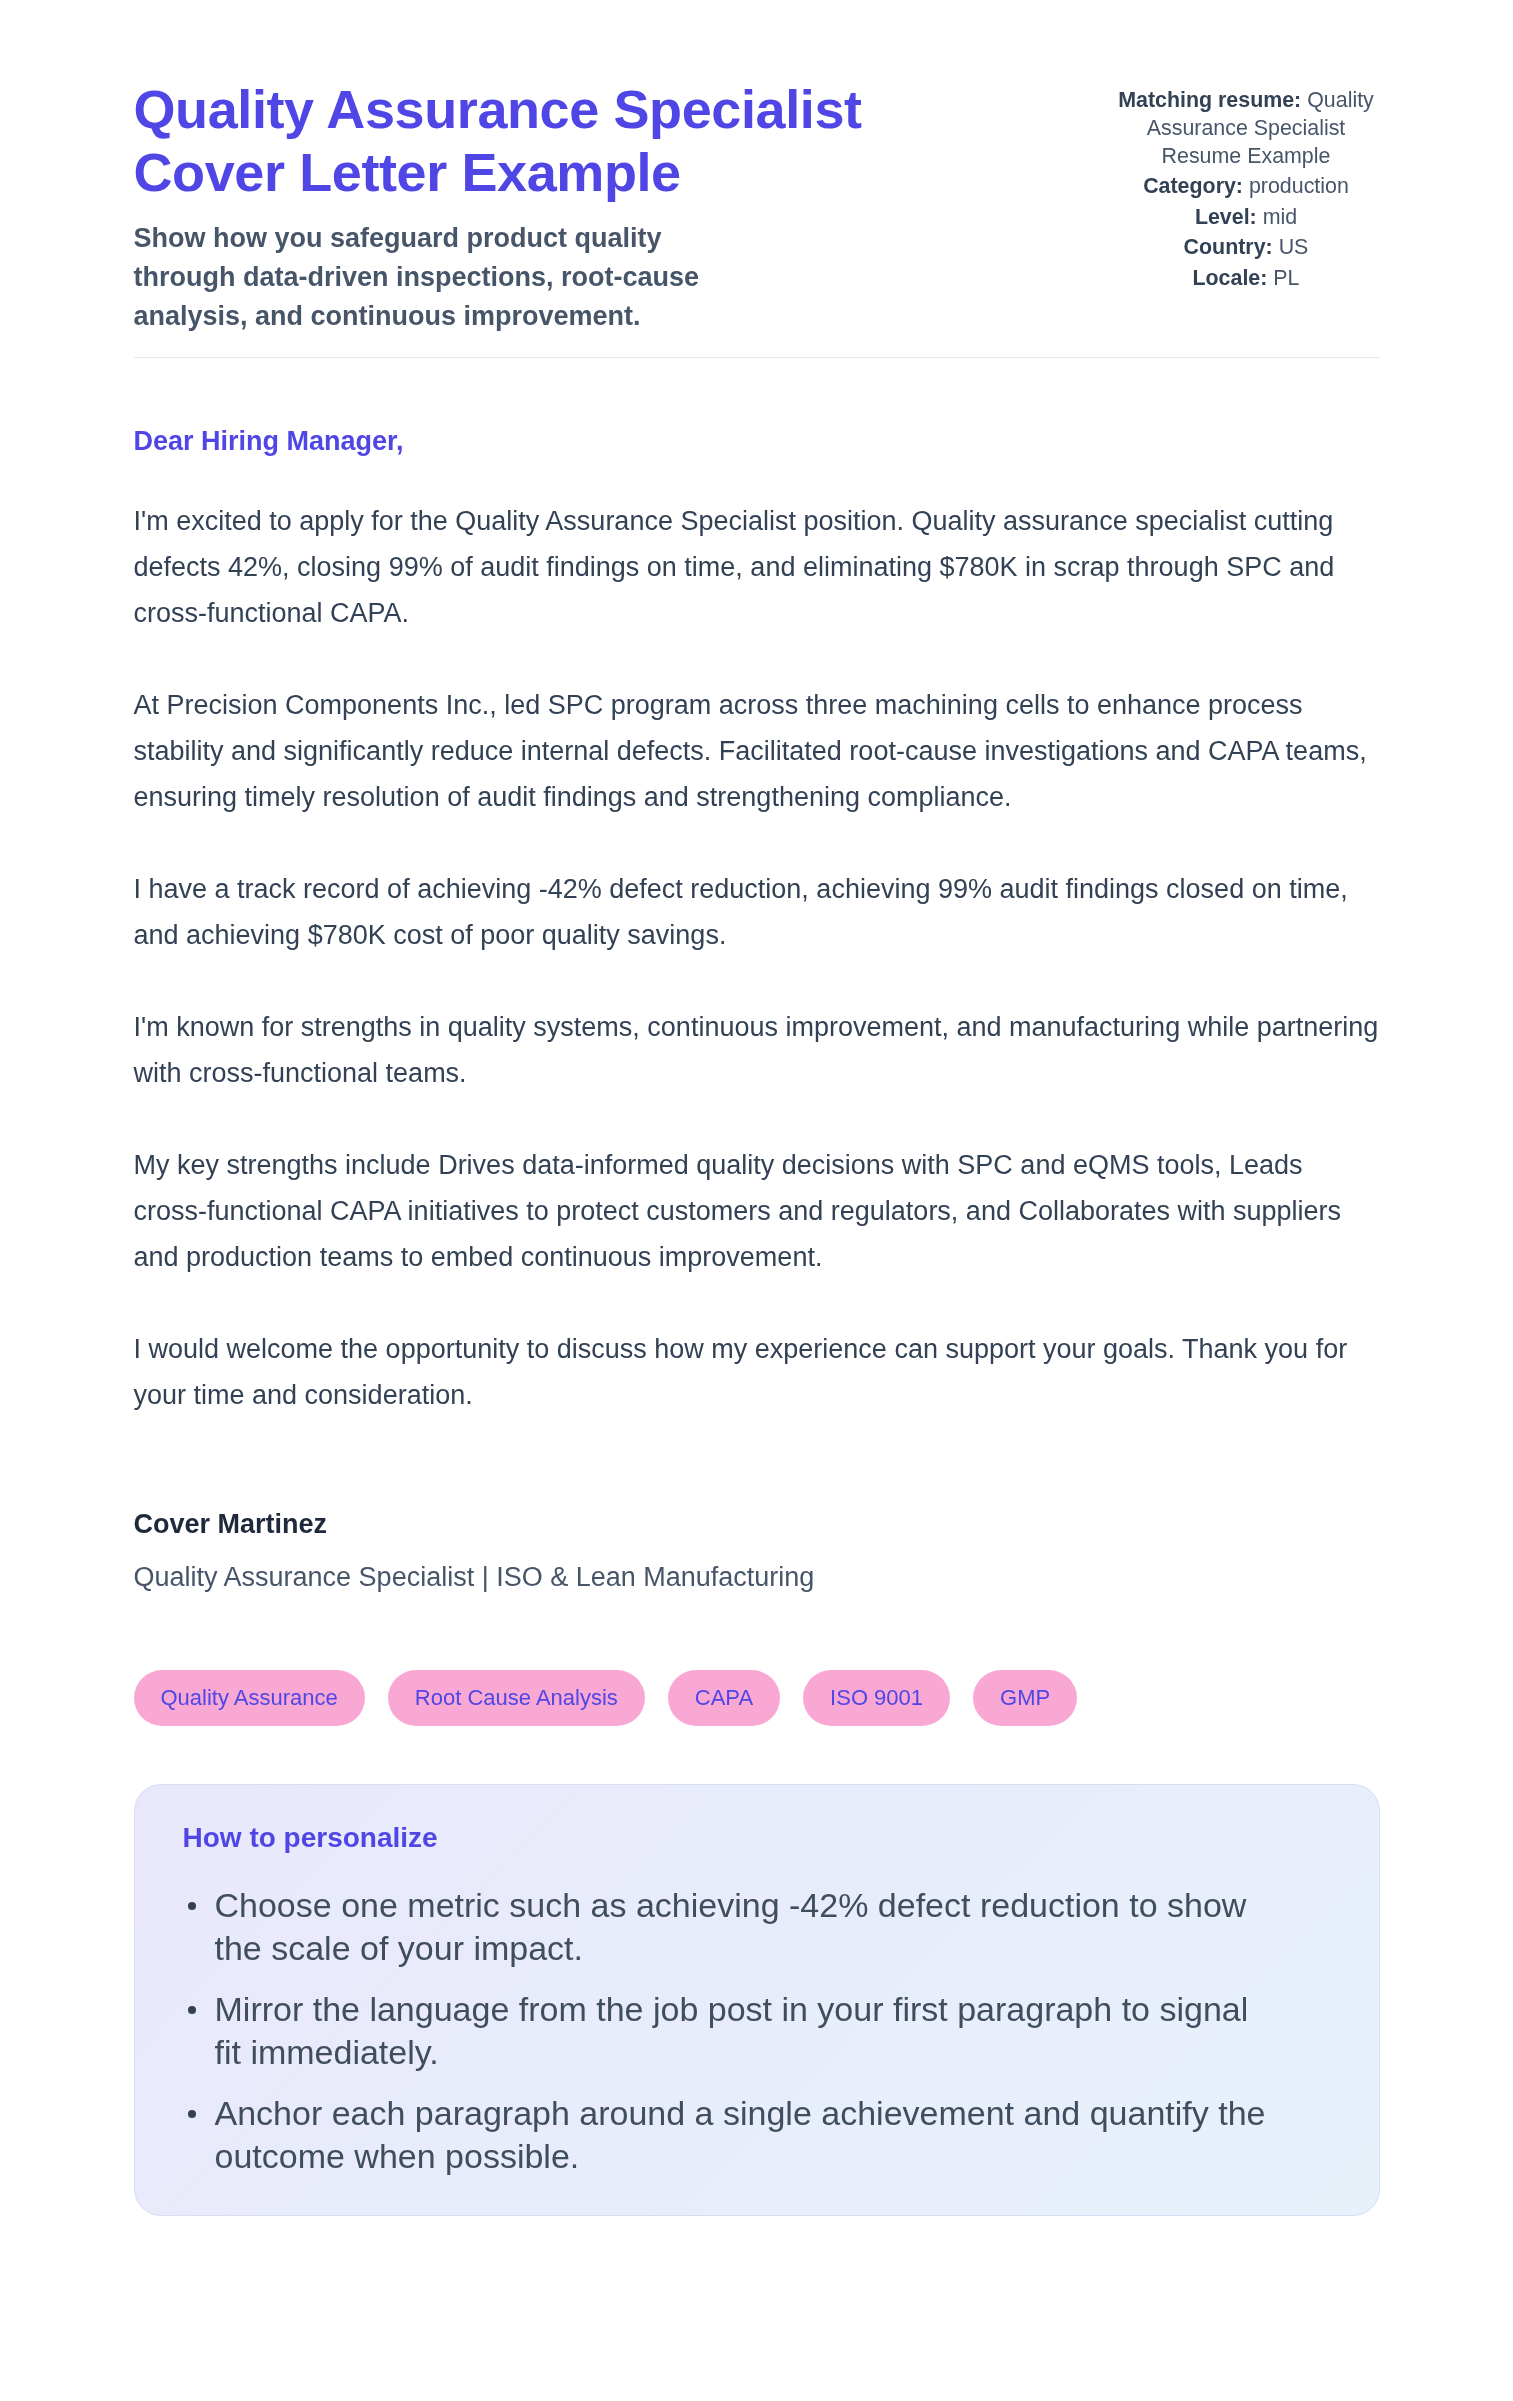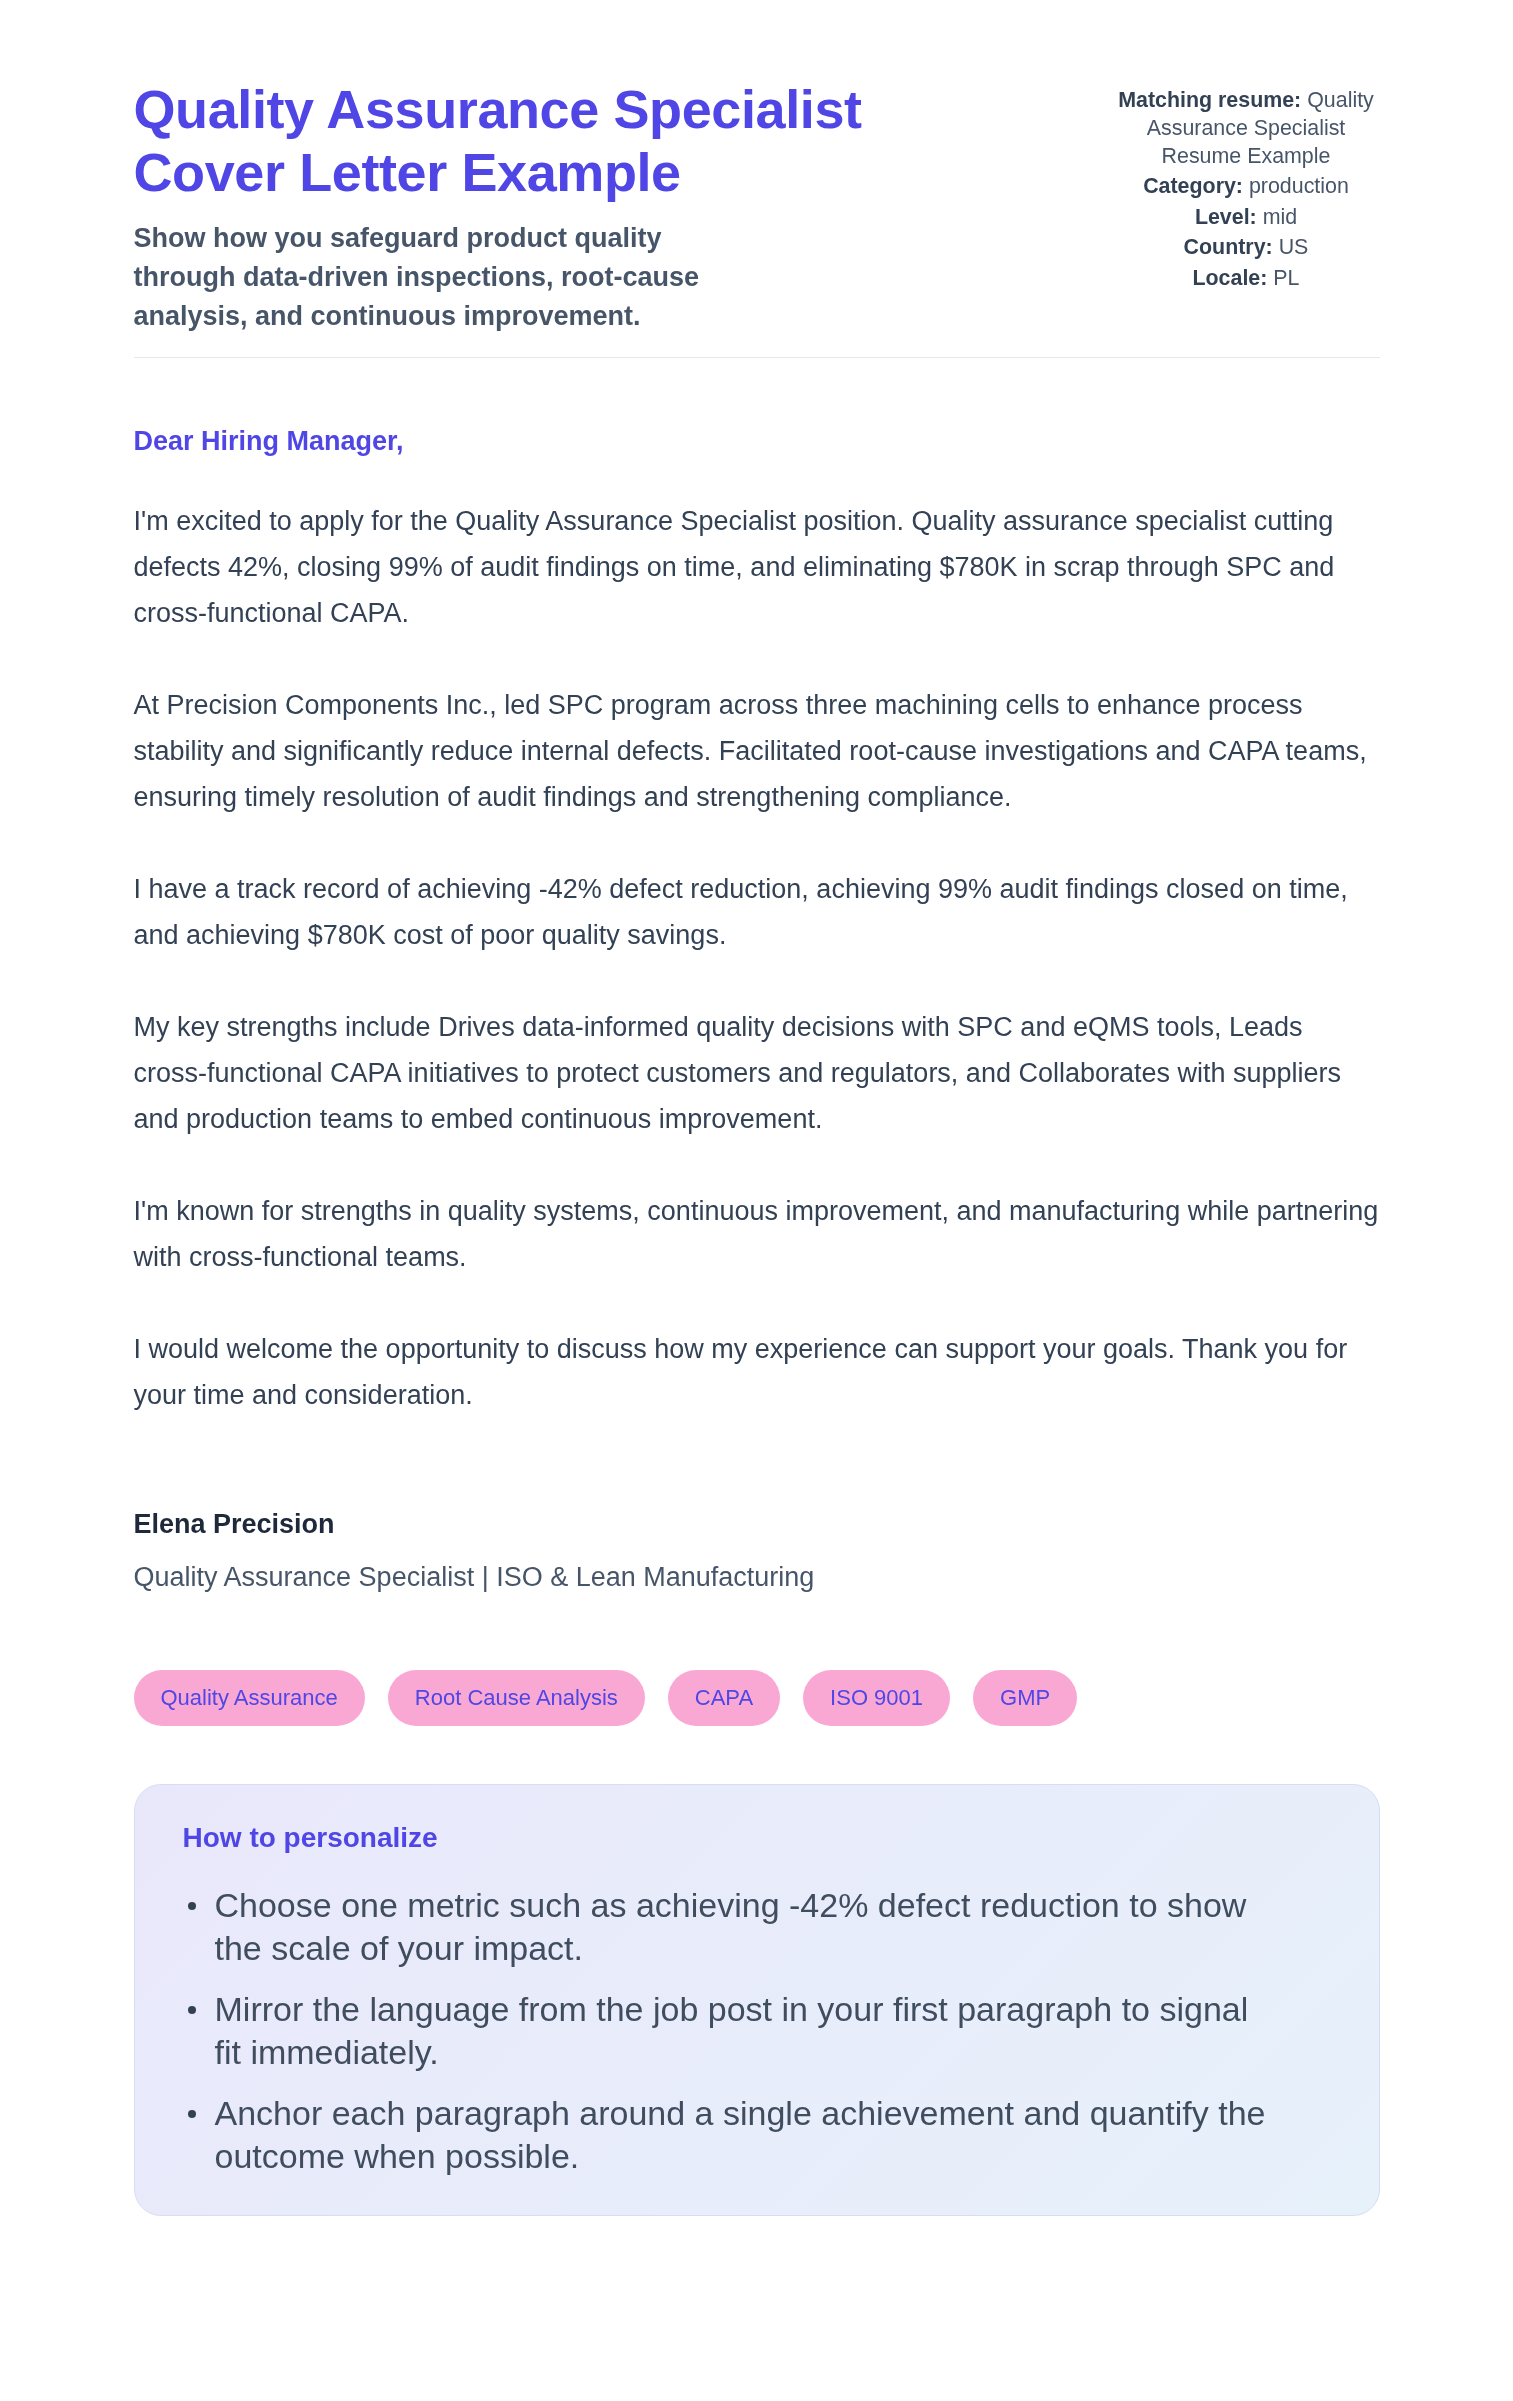--- a/index.html
+++ b/index.html
@@ -175,26 +175,26 @@
   </header>
 
   <hr class="header-divider">
 
   <section class="cover-letter">
     <p class="salutation">Dear Hiring Manager,</p>
 
     <p class="letter-para">I'm excited to apply for the Quality Assurance Specialist position. Quality assurance specialist cutting defects 42%, closing 99% of audit findings on time, and eliminating $780K in scrap through SPC and cross-functional CAPA.</p>
     <p class="letter-para">At Precision Components Inc., led SPC program across three machining cells to enhance process stability and significantly reduce internal defects. Facilitated root-cause investigations and CAPA teams, ensuring timely resolution of audit findings and strengthening compliance.</p>
     <p class="letter-para">I have a track record of achieving -42% defect reduction, achieving 99% audit findings closed on time, and achieving $780K cost of poor quality savings.</p>
+    <p class="letter-para">I'm known for strengths in quality systems, continuous improvement, and manufacturing while partnering with cross-functional teams.</p>
     <p class="letter-para">My key strengths include Drives data-informed quality decisions with SPC and eQMS tools, Leads cross-functional CAPA initiatives to protect customers and regulators, and Collaborates with suppliers and production teams to embed continuous improvement.</p>
-    <p class="letter-para">I'm known for strengths in quality systems, continuous improvement, and manufacturing while partnering with cross-functional teams.</p>
     <p class="letter-para">I would welcome the opportunity to discuss how my experience can support your goals. Thank you for your time and consideration.</p>
 
     <div class="signature">
-      <div class="signature-name">Elena Precision</div>
+      <div class="signature-name">Cover Martinez</div>
       <div class="signature-role">Quality Assurance Specialist | ISO &amp; Lean Manufacturing</div>
     </div>
   </section>
 
   <div class="tag-list">
     <span class="tag-chip">Quality Assurance</span>
     <span class="tag-chip">Root Cause Analysis</span>
     <span class="tag-chip">CAPA</span>
     <span class="tag-chip">ISO 9001</span>
     <span class="tag-chip">GMP</span>

